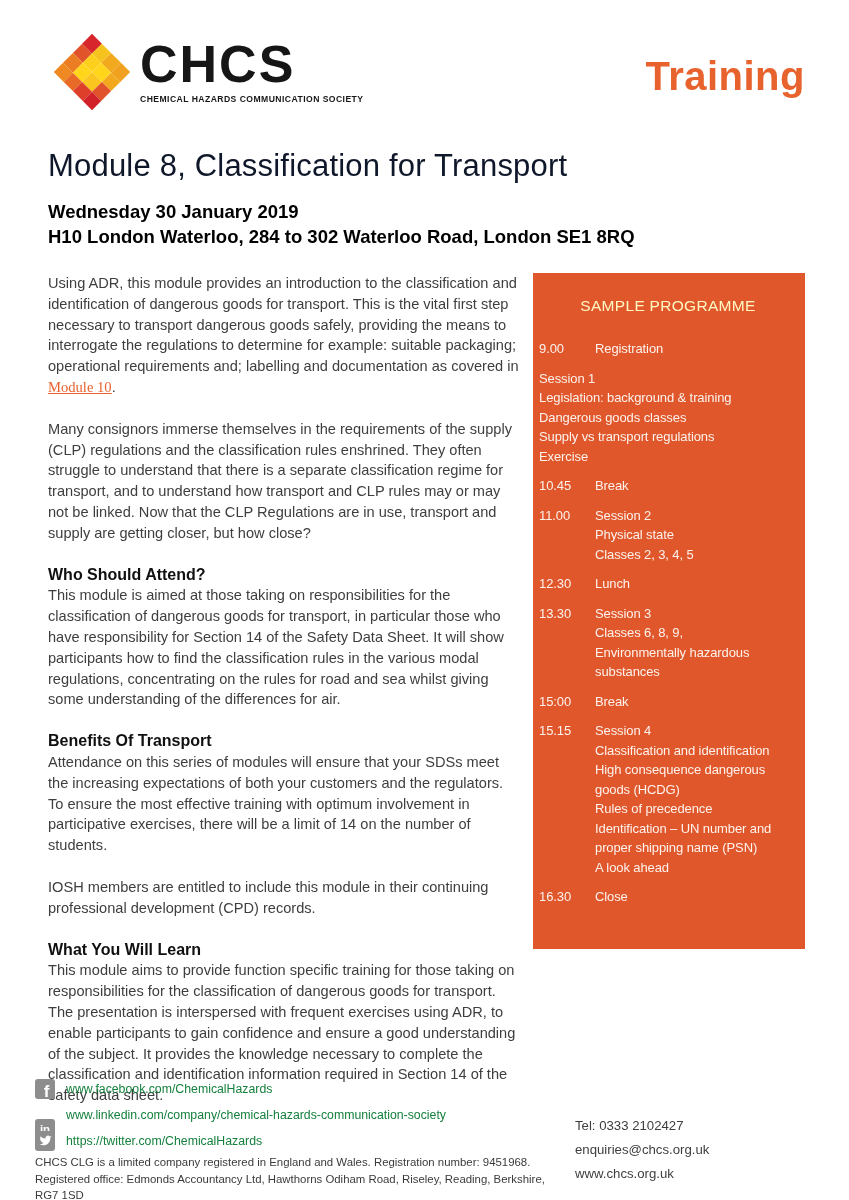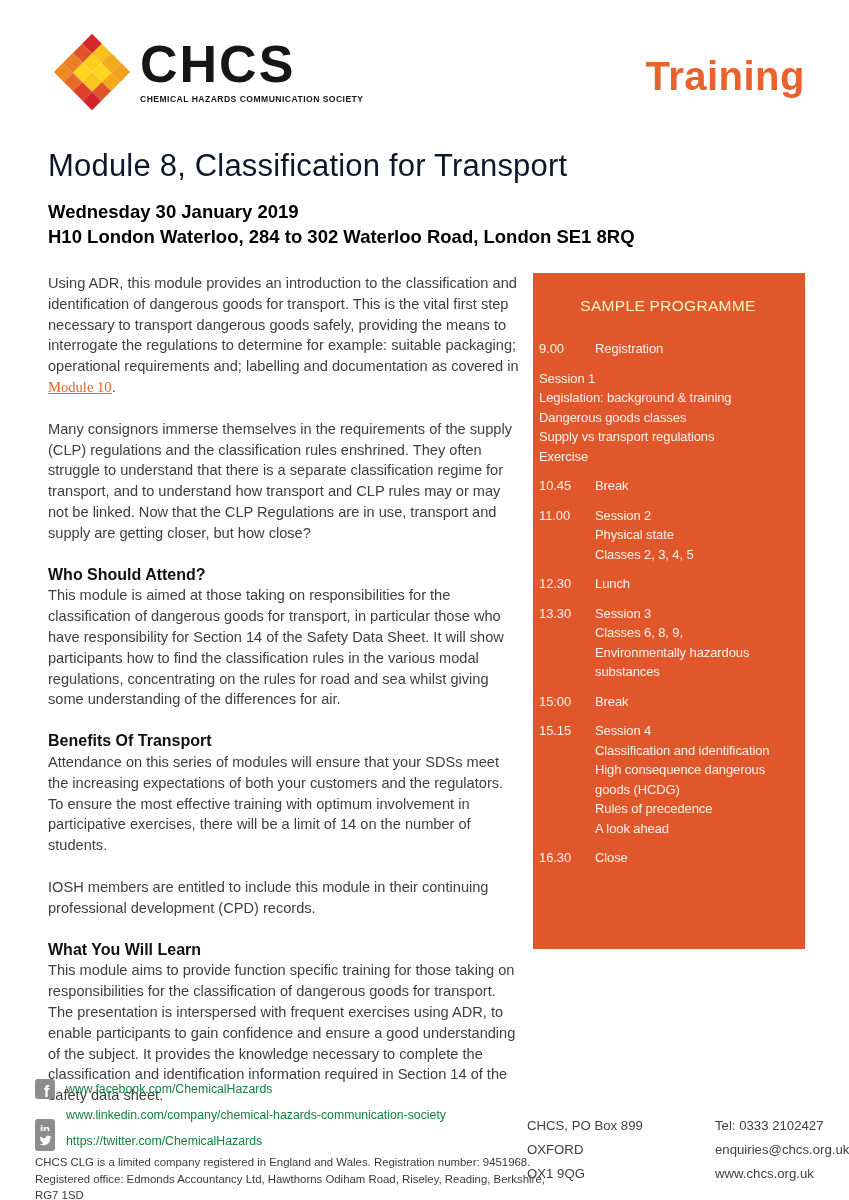--- a/index.html
+++ b/index.html
@@ -173,20 +173,21 @@
               <div>Break</div>
             </div>
           </div>
           <div class="prog-row">
             <div class="prog-time">15.15</div>
             <div class="prog-lines">
               <div>Session 4</div>
               <div>Classification and identification</div>
               <div>High consequence dangerous goods (HCDG)</div>
               <div>Rules of precedence</div>
+              <div>Identification – UN number and proper shipping name (PSN)</div>
               <div>A look ahead</div>
             </div>
           </div>
           <div class="prog-row">
             <div class="prog-time">16.30</div>
             <div class="prog-lines">
               <div>Close</div>
             </div>
           </div>
         </div>
@@ -211,25 +212,20 @@
             <path d="M23 3a10.9 10.9 0 0 1-3.14 1.53 4.48 4.48 0 0 0-7.86 3v1A10.66 10.66 0 0 1 3 4s-4 9 5 13a11.64 11.64 0 0 1-7 2c9 5 20 0 20-11.5a4.5 4.5 0 0 0-.08-.83A7.72 7.72 0 0 0 23 3z"></path>
           </svg>
         </span>
         <span class="social-url">https://twitter.com/ChemicalHazards</span>
       </div>
     </div>
 
     <div class="registration">CHCS CLG is a limited company registered in England and Wales. Registration number: 9451968.   Registered office: Edmonds Accountancy Ltd, Hawthorns Odiham Road, Riseley, Reading, Berkshire, RG7 1SD</div>
 
     <div class="contact">
-      <div class="addr">
-        <div>CHCS, PO Box 899</div>
-        <div>OXFORD</div>
-        <div>OX1 9QG</div>
-      </div>
       <div class="cont">
         <div>Tel: 0333 2102427</div>
         <div>enquiries@chcs.org.uk</div>
         <div>www.chcs.org.uk</div>
       </div>
     </div>
 
   </div>
 
 </div>

